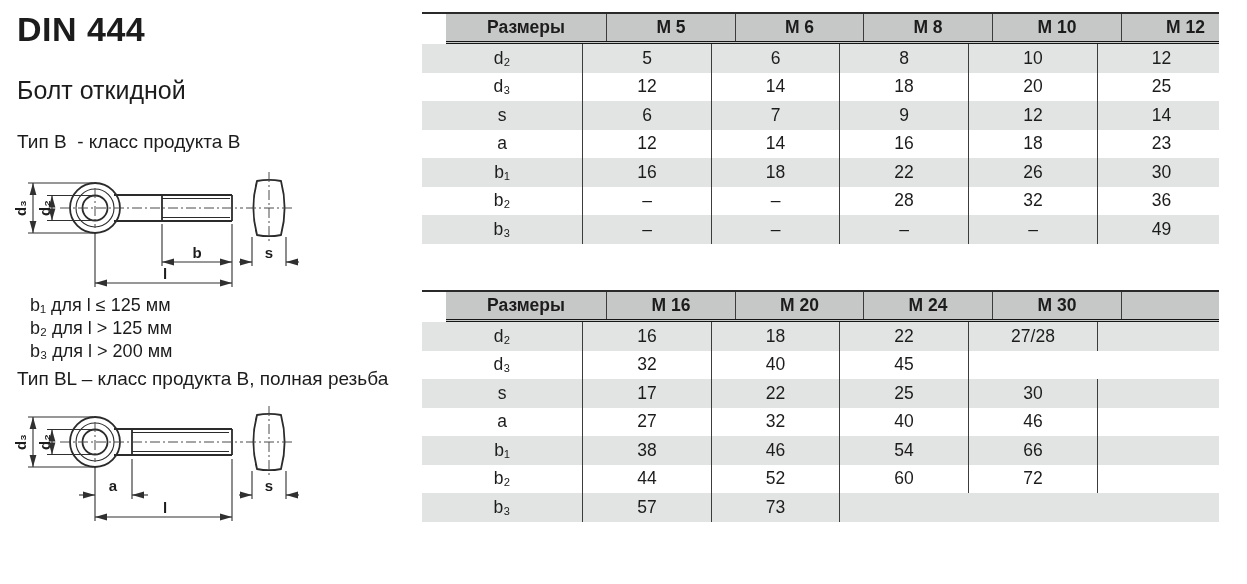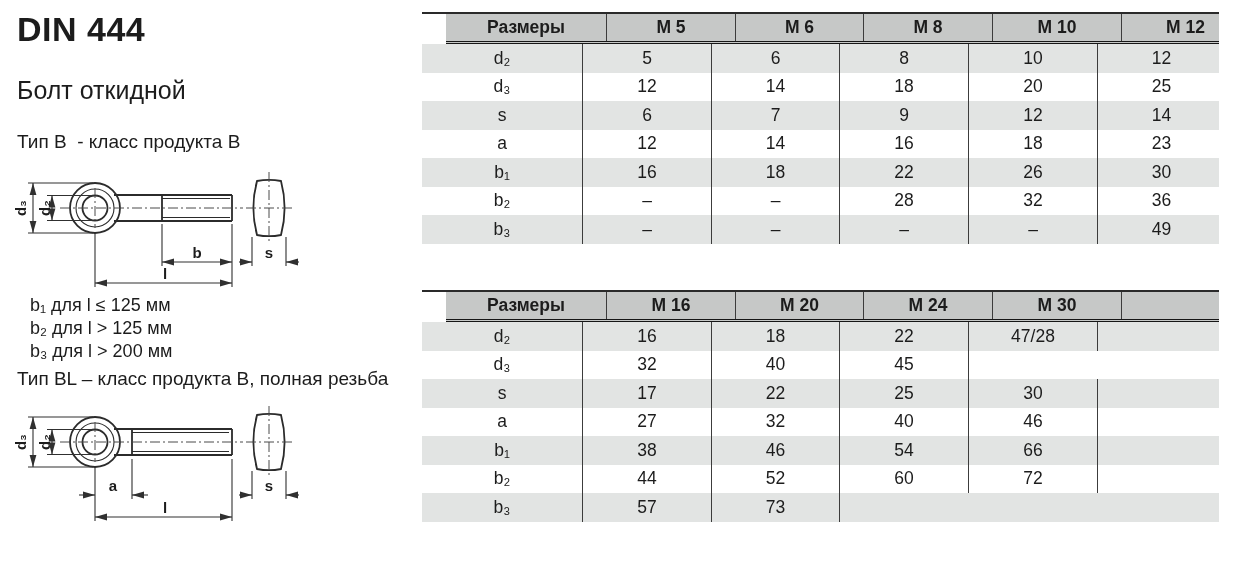--- a/index.html
+++ b/index.html
@@ -226,21 +226,21 @@
       <div class="bl">M 20</div>
       <div class="bl">M 24</div>
       <div class="bl">M 30</div>
       <div class="bl"></div>
     </div>
     <div class="trow stripe">
       <div>d₂</div>
       <div class="bl">16</div>
       <div class="bl">18</div>
       <div class="bl">22</div>
-      <div class="bl">47/28</div>
+      <div class="bl">27/28</div>
       <div class="bl"></div>
     </div>
     <div class="trow">
       <div>d₃</div>
       <div class="bl">32</div>
       <div class="bl">40</div>
       <div class="bl">45</div>
       <div class="bl"></div>
     </div>
     <div class="trow stripe">

